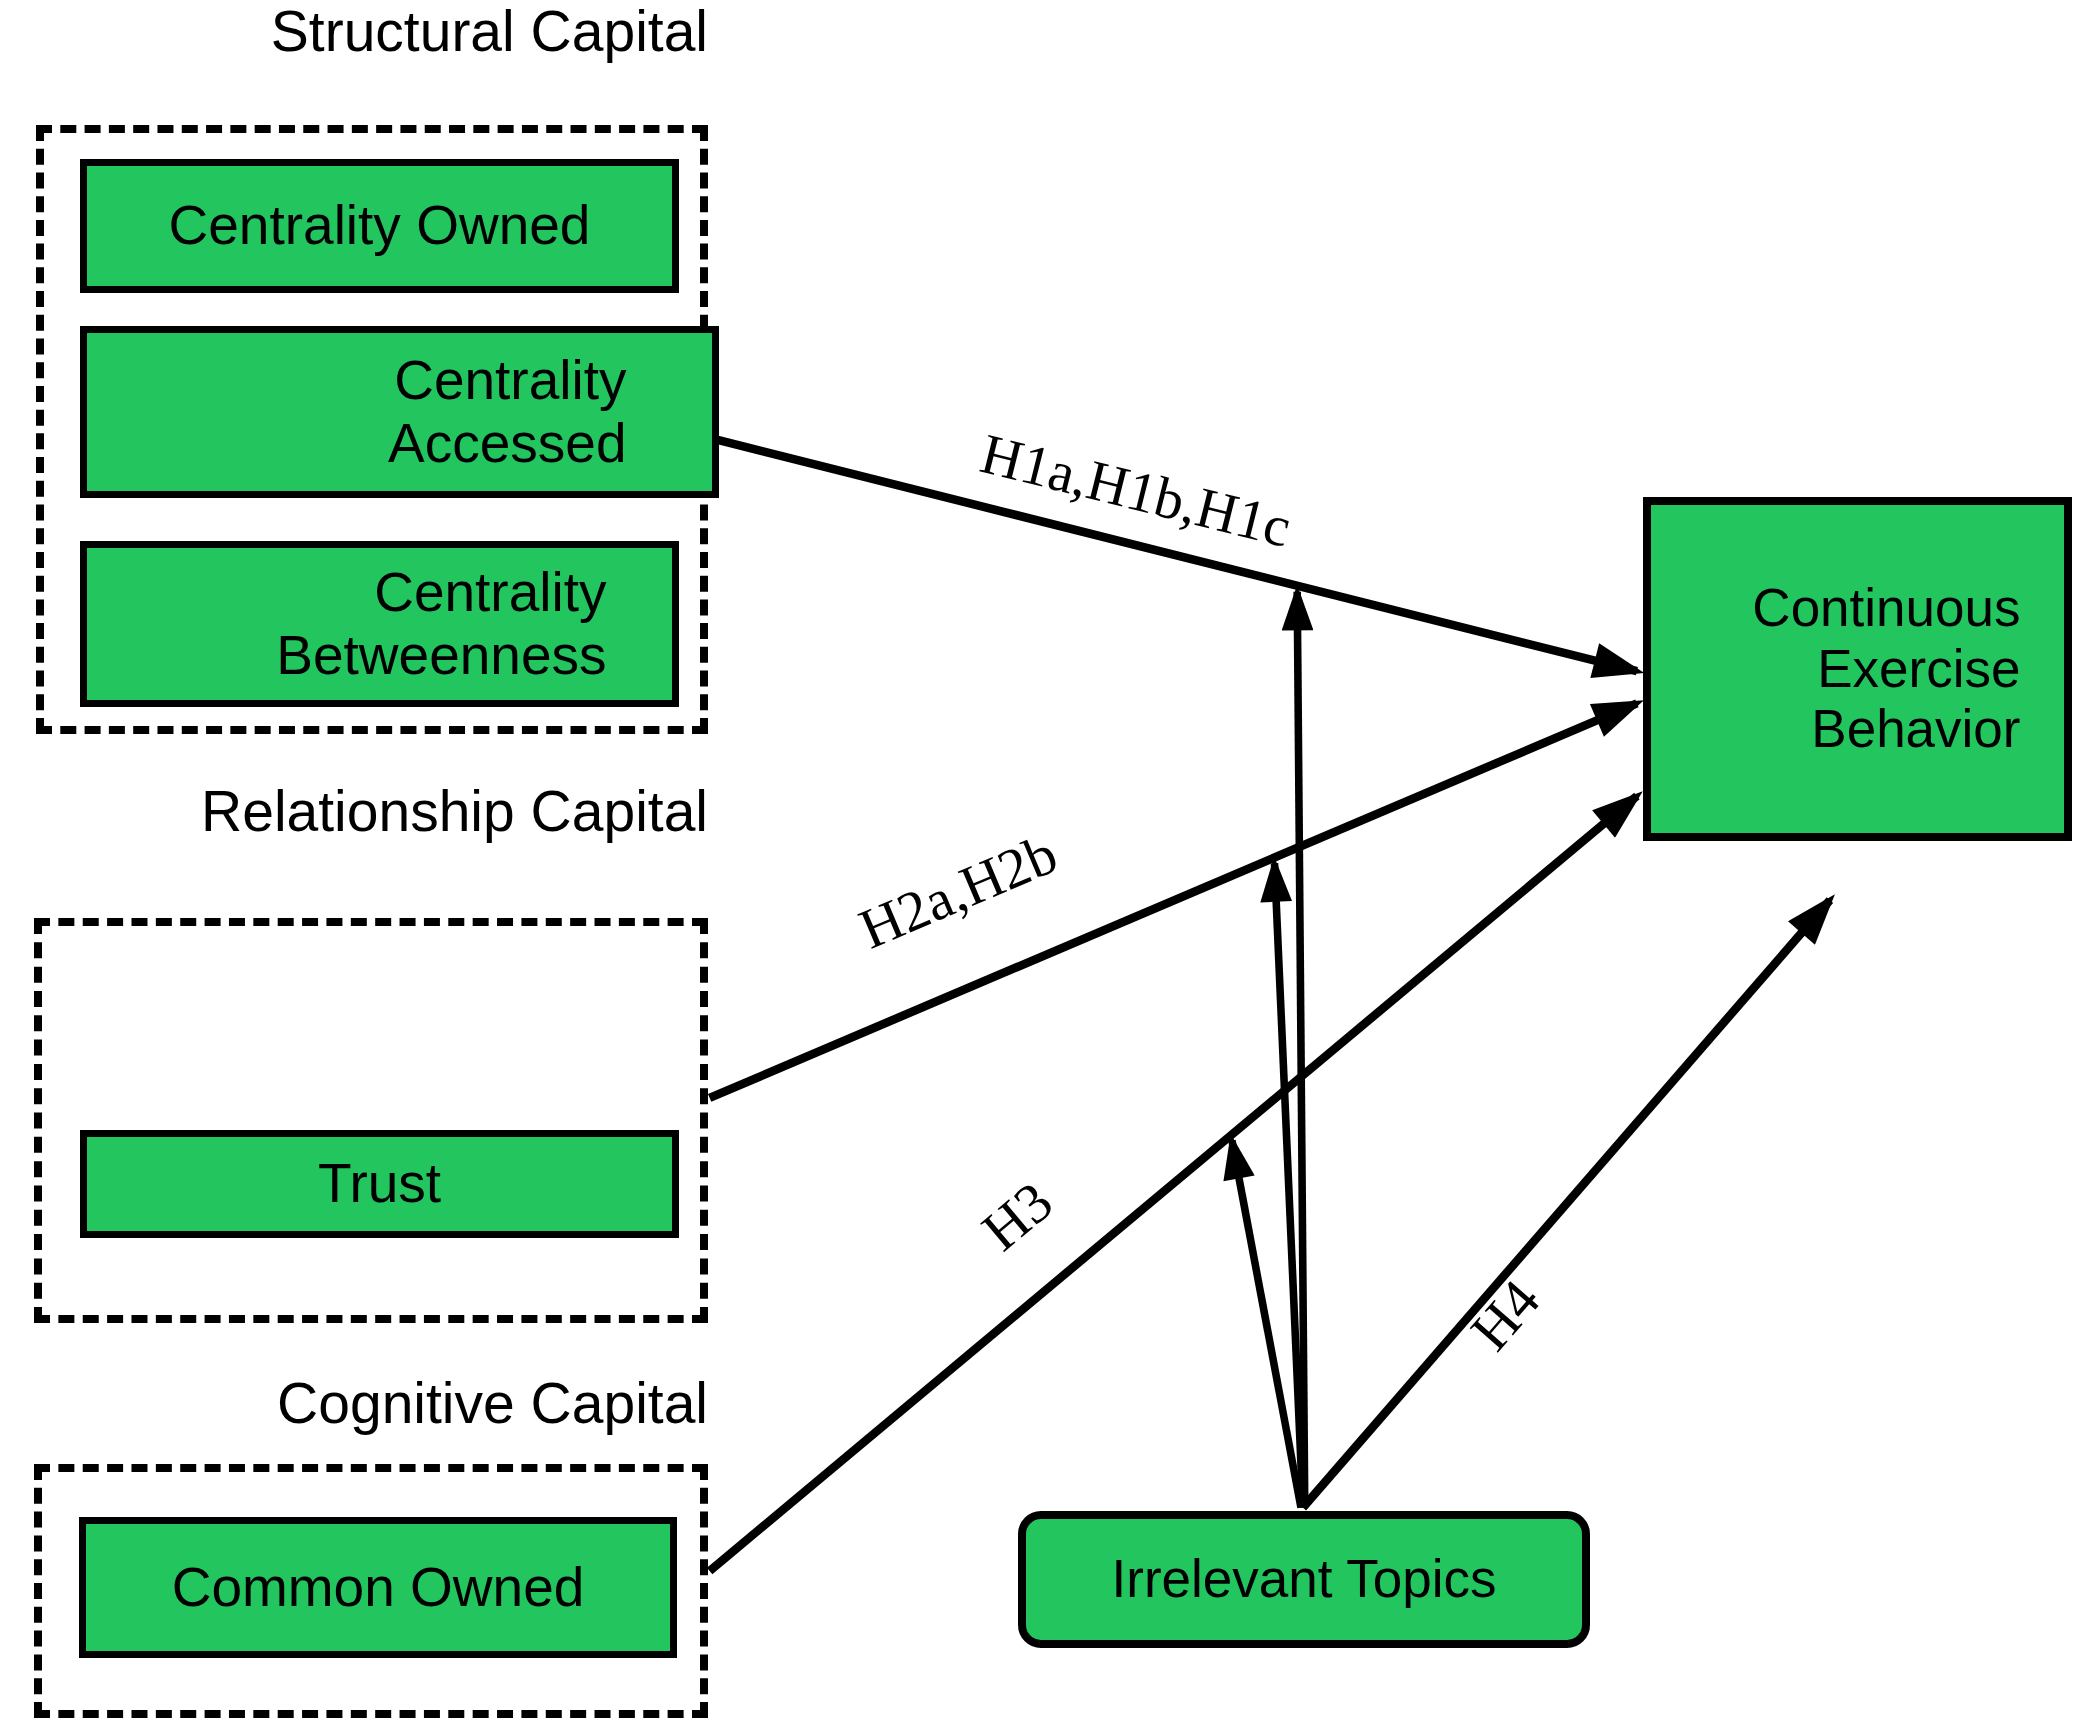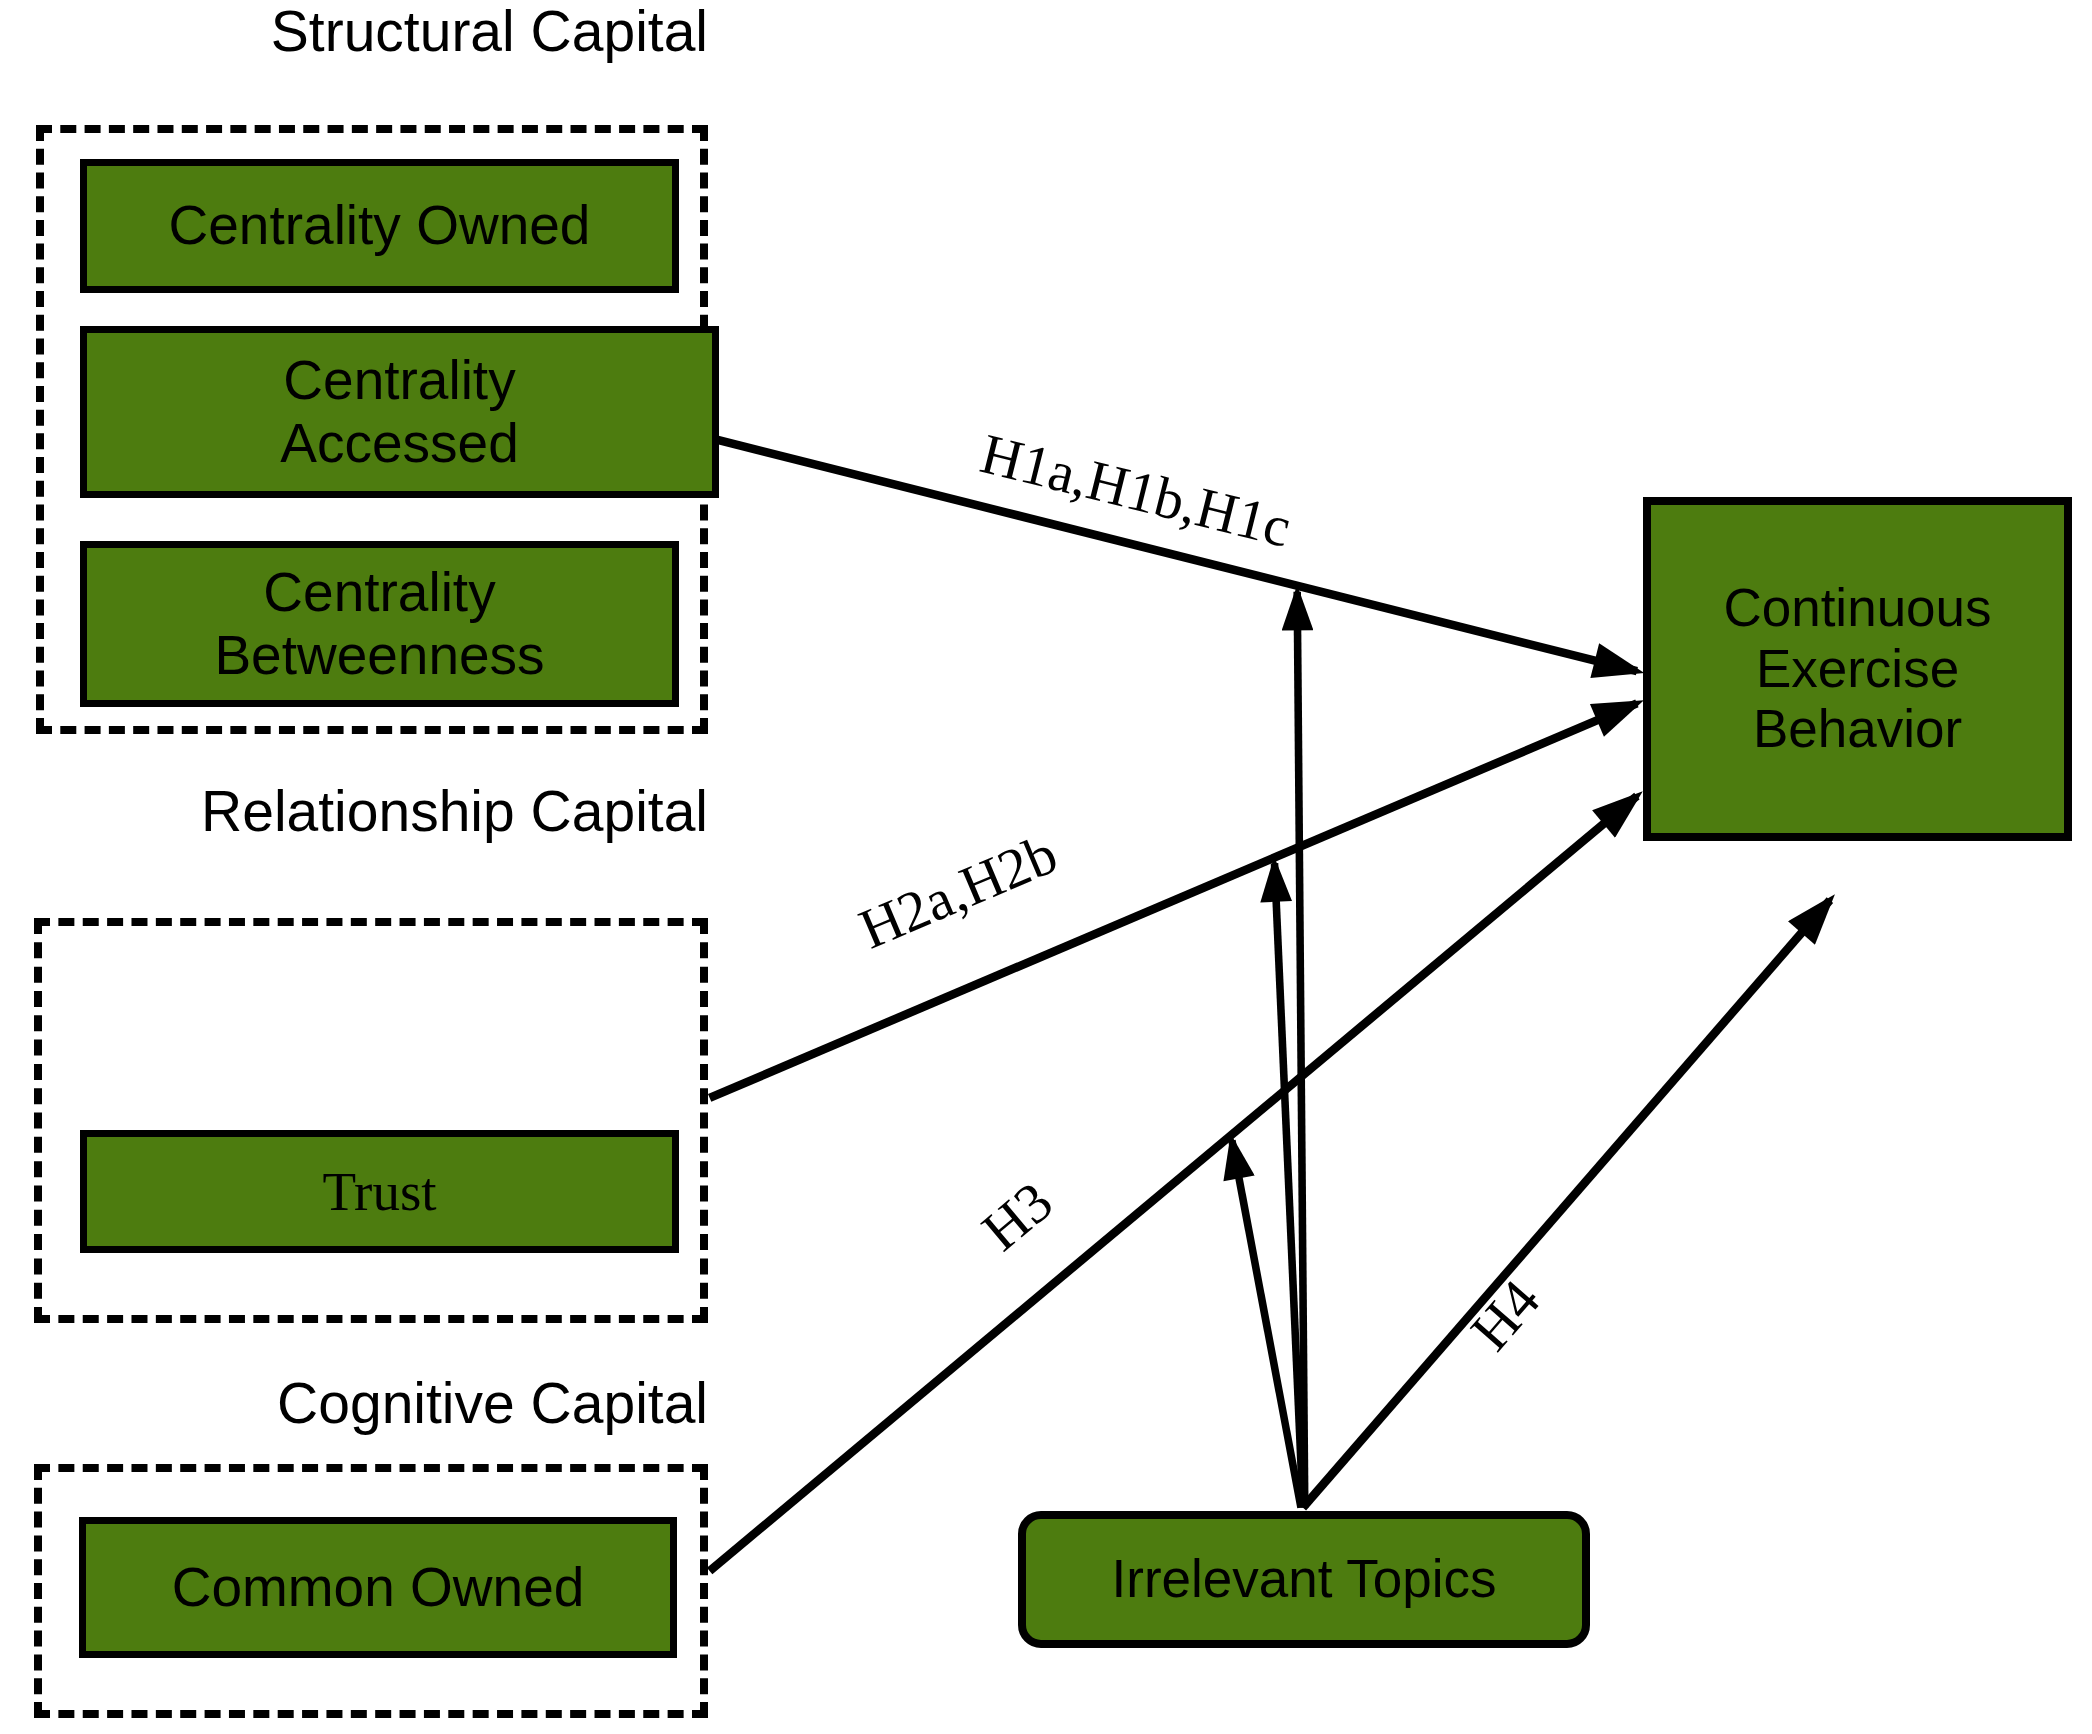--- a/index.html
+++ b/index.html
@@ -36,25 +36,25 @@
     position: absolute;
     border: 8.5px dashed #000000;
     box-sizing: border-box;
     z-index: 2;
     background: transparent;
   }
   .node {
     position: absolute;
     border: 7.6px solid #000000;
     box-sizing: border-box;
-    background: #4d7c0f;
+    background: #22c55e;
     display: flex;
     align-items: center;
     justify-content: center;
-    text-align: center;
+    text-align: right;
     font-size: 55px;
     line-height: 1.15;
     z-index: 3;
   }
   .node.heavy { border-width: 8.5px; }
   .node .nlabel { display: inline-block; }
   .node .narrow { max-width: 454px; }
   .node.outcome { font-size: 53px; }
   .node.outcome .nlabel { max-width: 326px; }
   .node.moderator { font-size: 53px; border-radius: 23px; }
@@ -93,21 +93,21 @@
   </div>
   <div class="node" style="left:80px; top:326px; width:639px; height:172px;">
     <span class="nlabel narrow">Centrality Accessed</span>
   </div>
   <div class="node" style="left:80px; top:541px; width:599px; height:166px;">
     <span class="nlabel narrow">Centrality Betweenness</span>
   </div>
 
   <div class="gtitle" style="left:36px; top:780px; width:672px;">Relationship Capital</div>
   <div class="group" style="left:34px; top:918px; width:674px; height:405px;"></div>
-  <div class="node" style="left:80px; top:1130px; width:599px; height:123px;font-family:Liberation Serif, serif;">
+  <div class="node" style="left:80px; top:1130px; width:599px; height:108px;">
     <span class="nlabel">Trust</span>
   </div>
 
   <div class="gtitle" style="left:36px; top:1372px; width:672px;">Cognitive Capital</div>
   <div class="group" style="left:34px; top:1464px; width:674px; height:254px;"></div>
   <div class="node" style="left:79px; top:1517px; width:598px; height:141px;">
     <span class="nlabel">Common Owned</span>
   </div>
 
   <div class="node outcome heavy" style="left:1643px; top:497px; width:429px; height:344px;">

